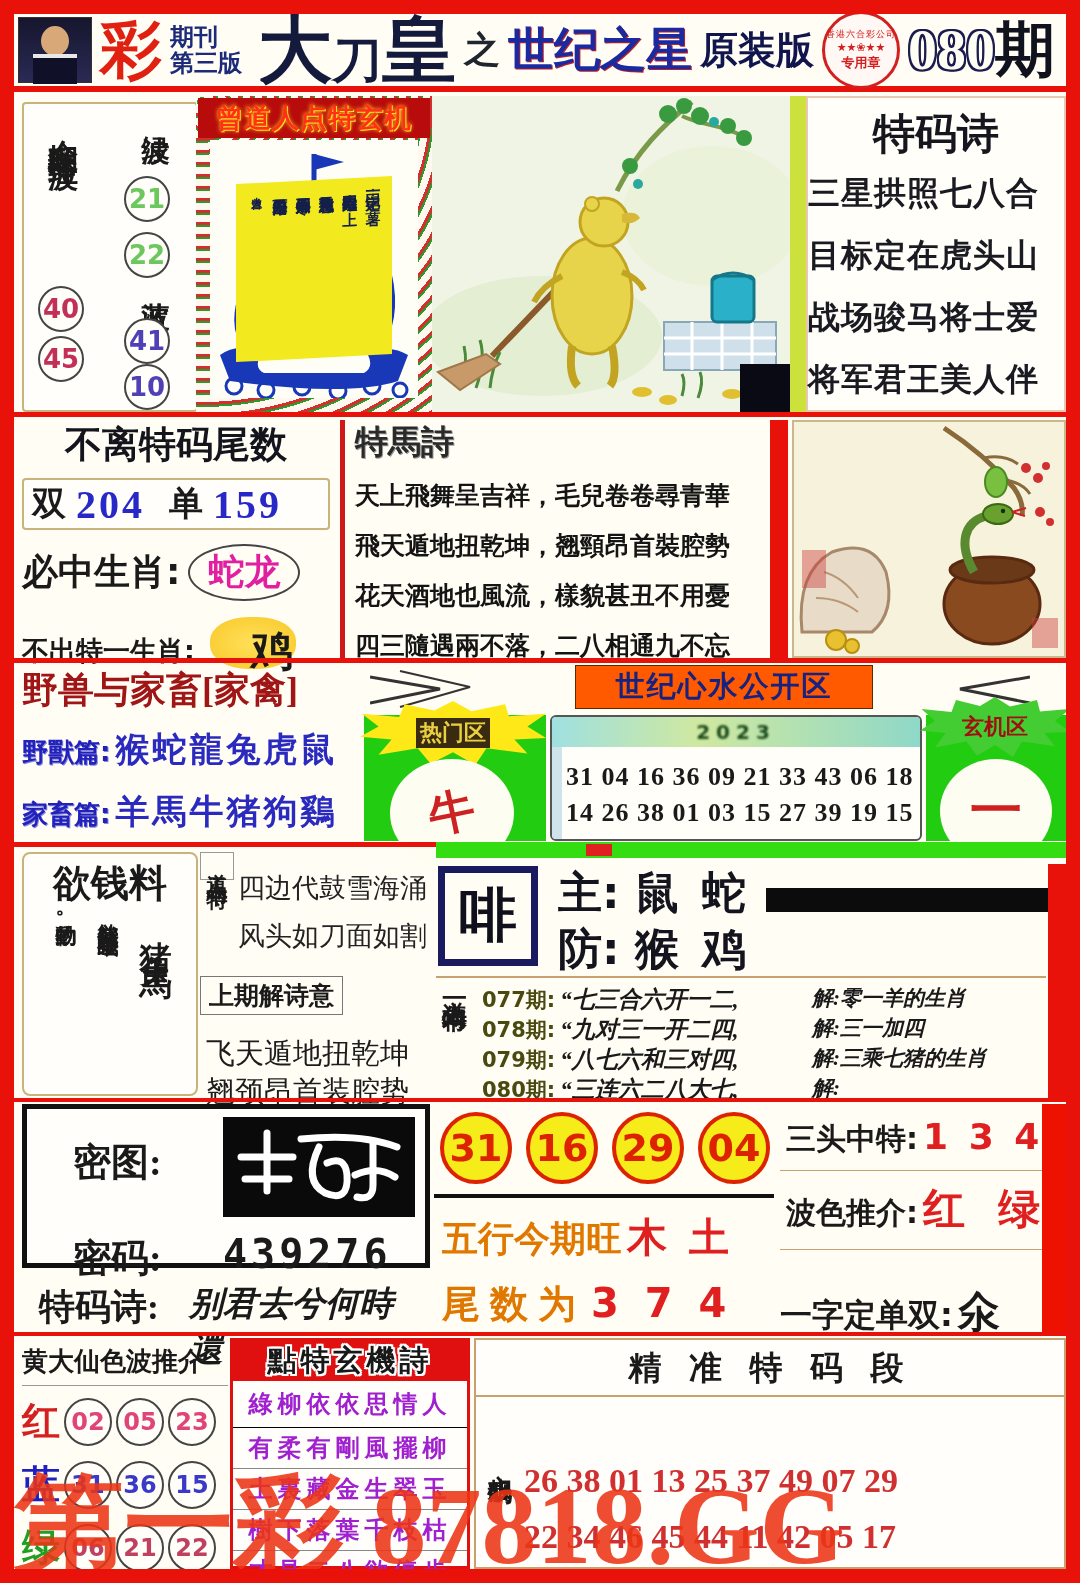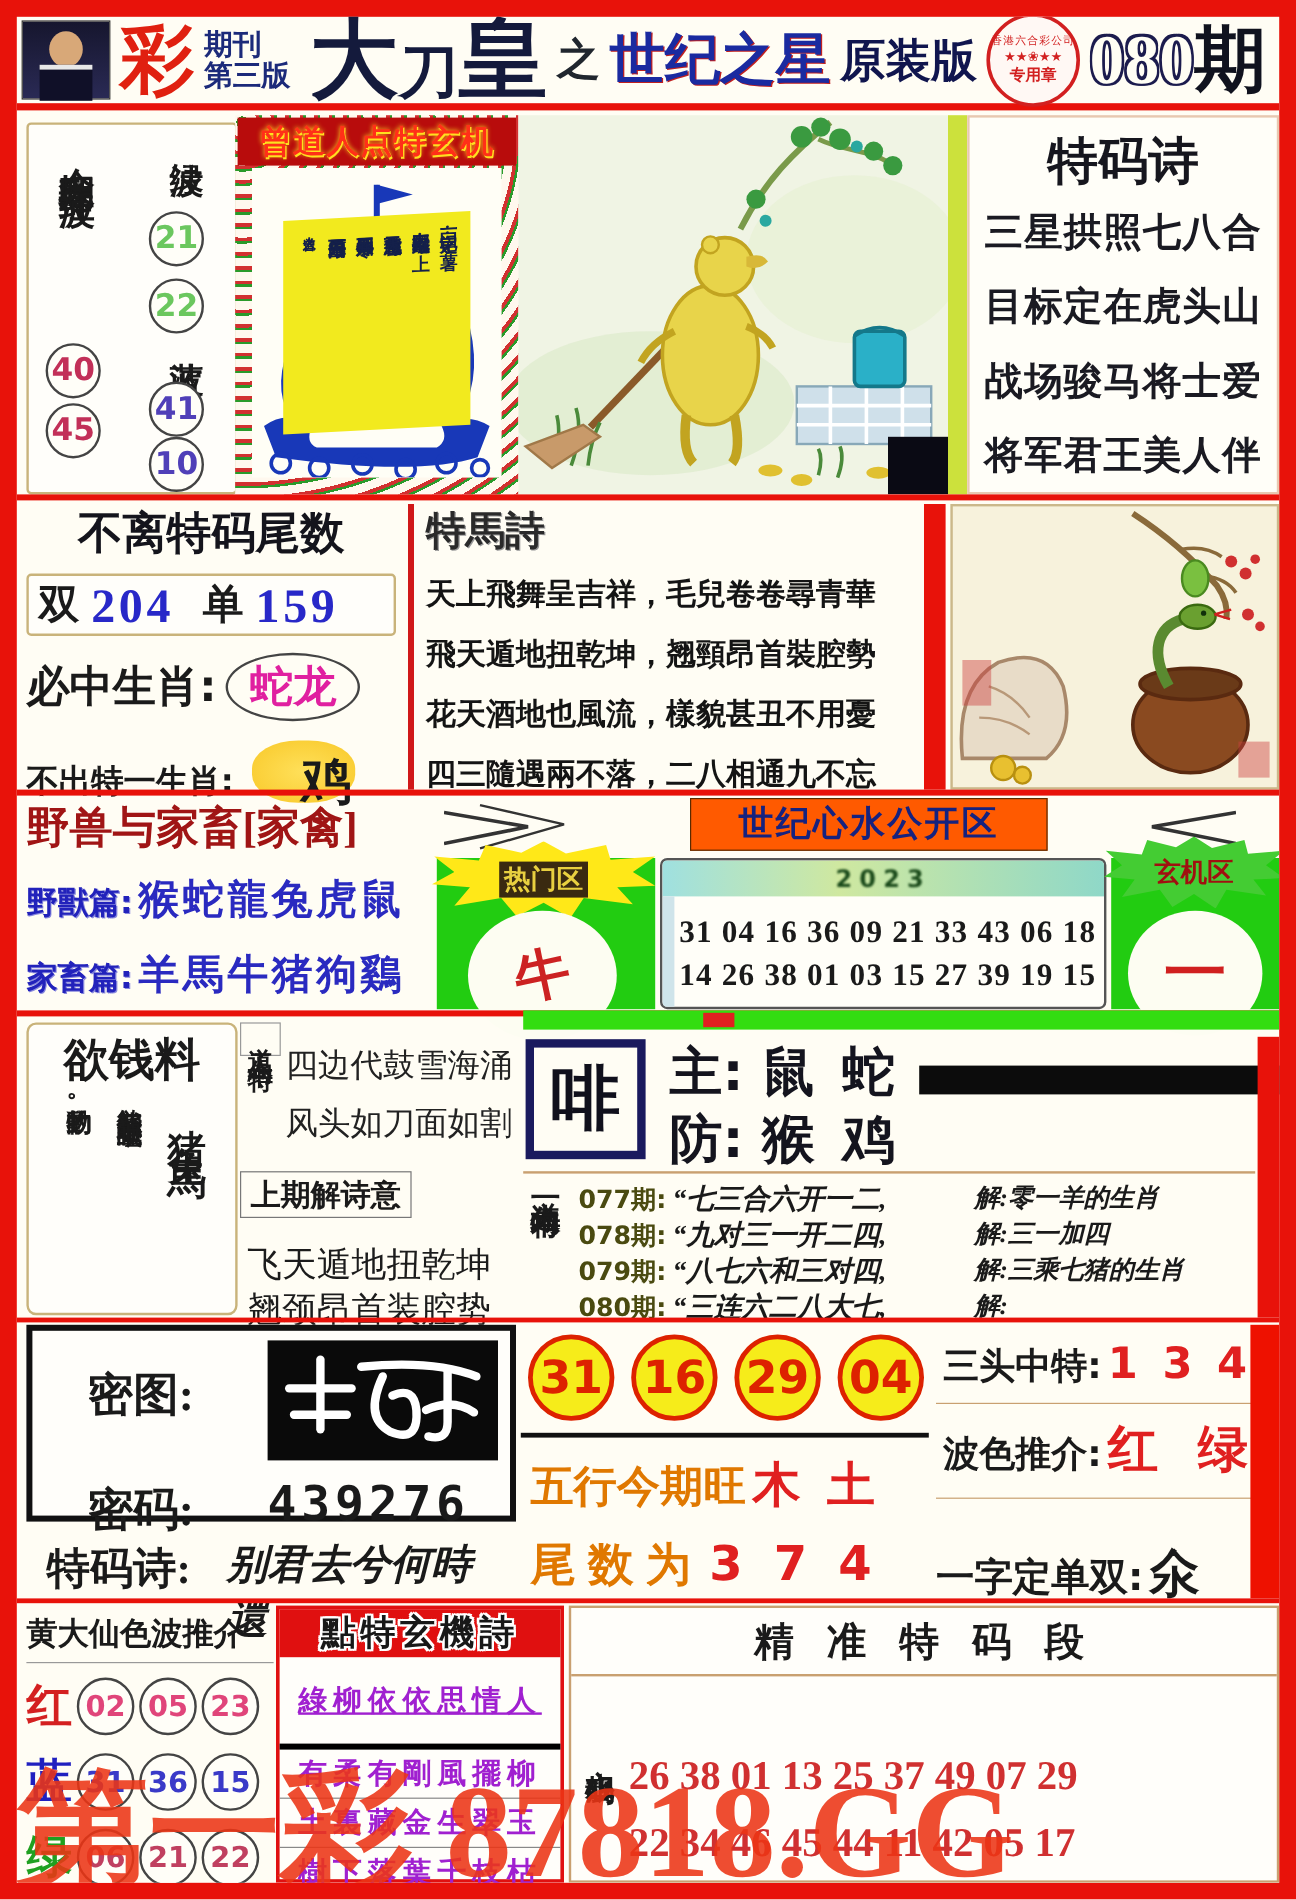--- a/index.html
+++ b/index.html
@@ -148,21 +148,21 @@
           <ellipse cx="300" cy="298" rx="10" ry="5"></ellipse>
         </g>
     </svg>
     <div class="abs" style="left:308px;top:268px;width:50px;height:48px;background:#0a0a14;"></div>
   </div>
 
   <div class="abs" style="left:776px;top:82px;width:16px;height:316px;background:#cce13c;"></div>
 
   <div class="abs" style="left:792px;top:82px;width:260px;height:316px;background:#fffef8;border:2px solid #e8c8b0;box-sizing:border-box;">
     <div style="text-align:center;font-size:42px;font-weight:bold;color:#16161e;margin-top:8px;">特码诗</div>
-    <div class="serif" style="font-size:32px;font-weight:bold;color:#1a1a22;line-height:62px;text-align:center;letter-spacing:1px;">
+    <div class="serif" style="font-size:32px;font-weight:bold;color:#1a1a22;line-height:62px;letter-spacing:1px;">
       <div>三星拱照七八合</div>
       <div>目标定在虎头山</div>
       <div>战场骏马将士爱</div>
       <div>将军君王美人伴</div>
     </div>
   </div>
 
   <div class="abs redline" style="left:0;top:398px;width:1052px;height:5px;"></div>
 
   <div class="abs" style="left:8px;top:406px;width:308px;height:238px;">
@@ -440,21 +440,21 @@
         </span>
       <span class="ball" style="width:48px;height:48px;">
           <span style="color:#c04060;font-size:24px;">22</span>
         </span>
     </div>
   </div>
 
   <div class="abs" style="left:216px;top:1324px;width:240px;height:231px;border:3px solid #e01010;background:#fffefa;box-sizing:border-box;">
     <div class="serif outline-white" style="height:40px;background:#e01010;color:#181818;font-size:29px;font-weight:bold;display:flex;align-items:center;justify-content:center;letter-spacing:4px;">點特玄機詩</div>
     <div class="serif" style="font-size:24px;font-weight:bold;color:#a020d0;letter-spacing:5px;text-align:center;">
-      <div style="border-bottom:5px solid #000000;padding:20px 0;text-decoration:underline;">綠柳依依思情人</div>
+      <div style="border-bottom:1px solid #000000;padding:7px 0;">綠柳依依思情人</div>
       <div style="border-bottom:1px solid #888;padding:4px 0;">有柔有剛風擺柳</div>
       <div style="border-bottom:1px solid #888;padding:4px 0;">土裏藏金生翠玉</div>
       <div style="border-bottom:1px solid #888;padding:4px 0;">樹下落葉千枝枯</div>
       <div style="padding:4px 0;">才見二八欲停步</div>
     </div>
   </div>
 
   <div class="abs" style="left:460px;top:1324px;width:592px;height:231px;border:2px solid #c9a070;background:#fffefa;box-sizing:border-box;">
     <div style="text-align:center;font-size:33px;font-weight:bold;letter-spacing:8px;margin-top:6px;">精 准 特 码 段</div>
     <div style="width:100%;height:2px;background:#c9a070;margin-top:4px;"></div>

